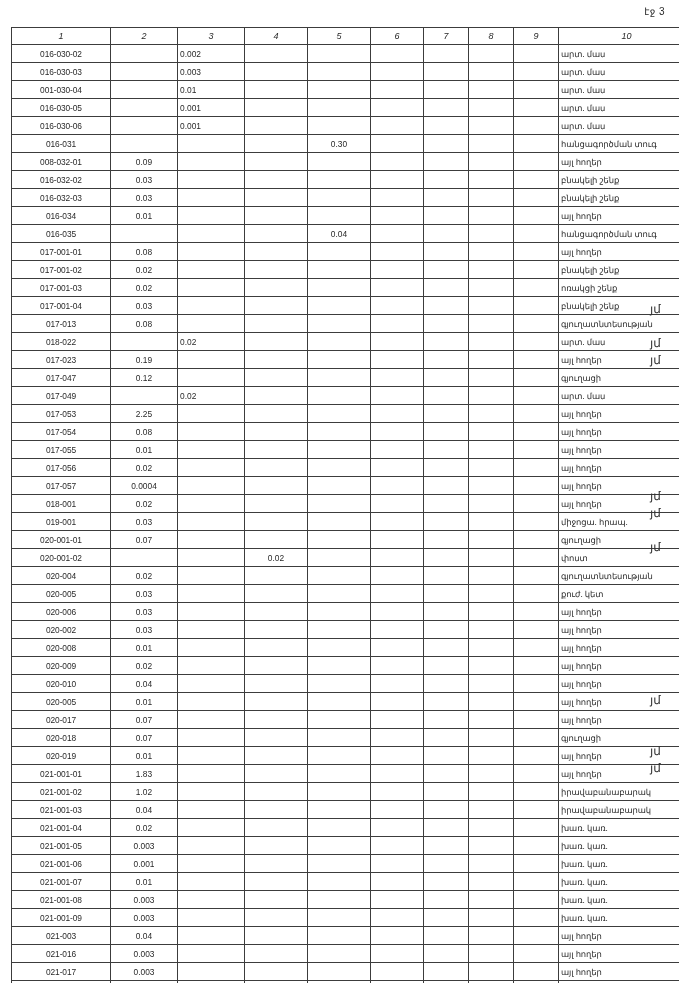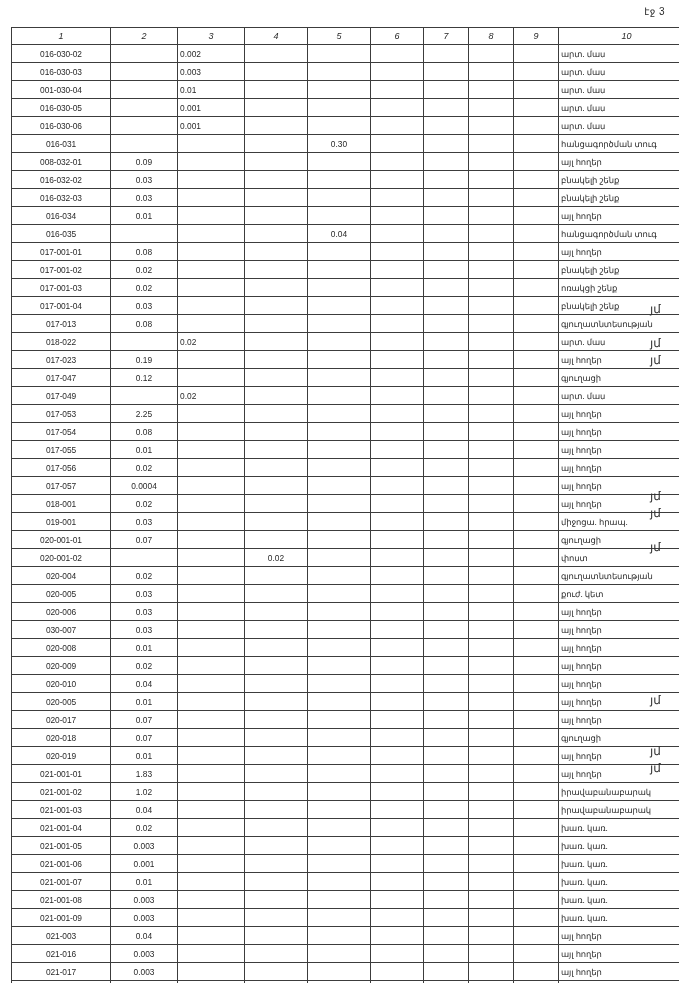--- a/index.html
+++ b/index.html
@@ -484,21 +484,21 @@
             <td class="c2"></td>
             <td class="c3"></td>
             <td class="c4"></td>
             <td class="c5"></td>
             <td class="c6"></td>
             <td class="c7"></td>
             <td class="c8"></td>
             <td class="c9">այլ հողեր</td>
           </tr>
           <tr>
-            <td class="c0">030-007</td>
+            <td class="c0">020-002</td>
             <td class="c1">0.03</td>
             <td class="c2"></td>
             <td class="c3"></td>
             <td class="c4"></td>
             <td class="c5"></td>
             <td class="c6"></td>
             <td class="c7"></td>
             <td class="c8"></td>
             <td class="c9">այլ հողեր</td>
           </tr>

